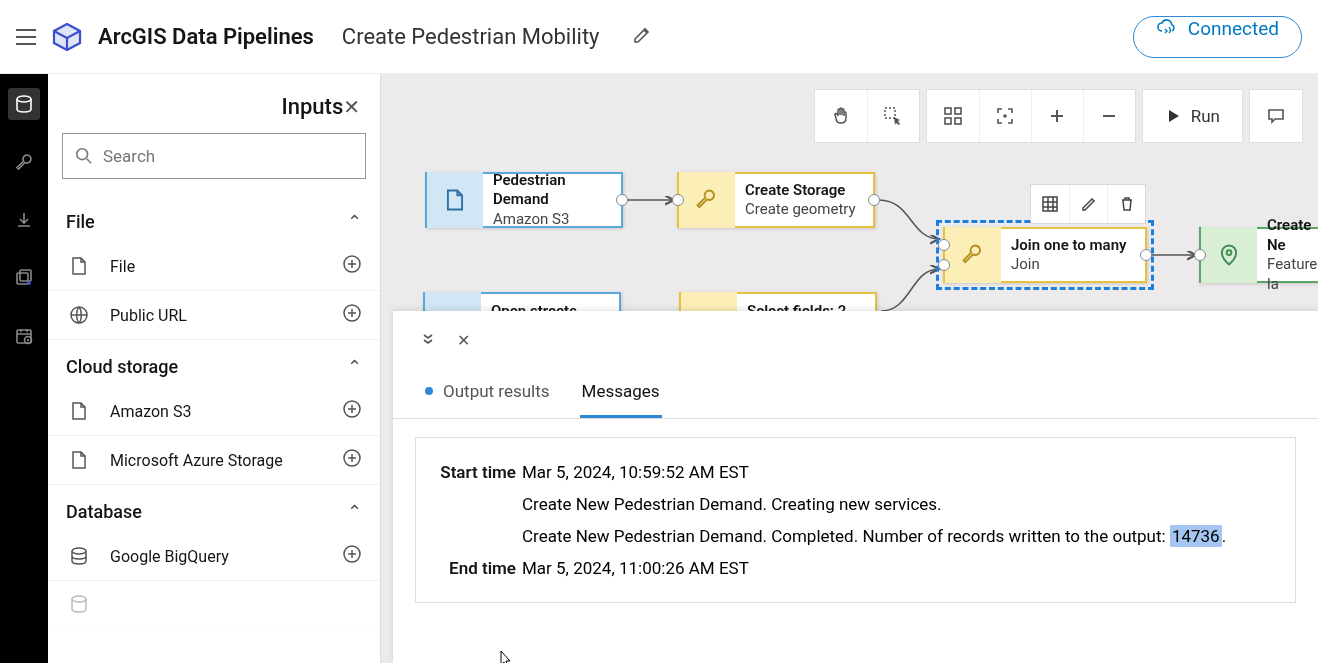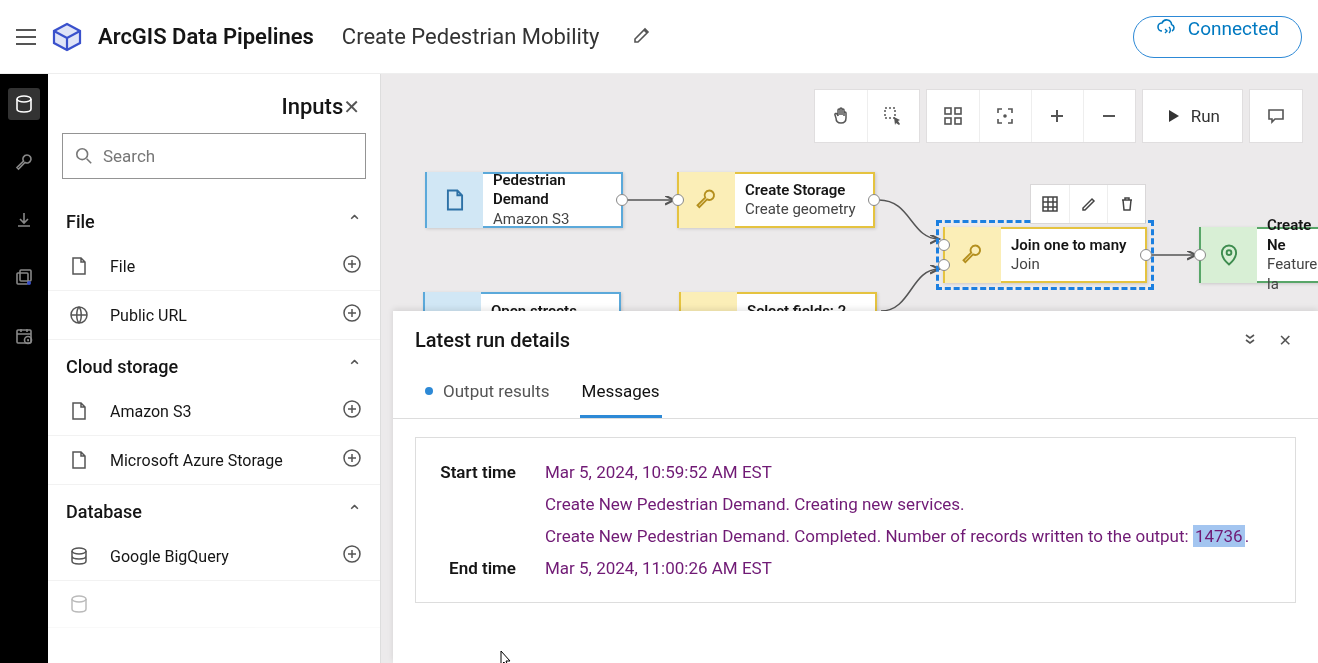--- a/index.html
+++ b/index.html
@@ -79,21 +79,21 @@
   .run-head h3{ font-size:20px; font-weight:500; flex:1;}
   .run-head .icn { cursor:pointer; color:#555; padding:4px;}
   .run-tabs { display:flex; gap:28px; padding:0 30px; border-bottom:1px solid #ddd;}
   .run-tab { display:flex; align-items:center; gap:10px; padding:12px 2px 14px; font-size:17px; color:#555; cursor:pointer; border-bottom:3px solid transparent; position:relative;}
   .run-tab .dot { width:8px; height:8px; background:#2D89D6; border-radius:50%;}
   .run-tab.active { color:#111; border-bottom-color:#2D89D6;}
   .run-body { flex:1; padding:18px 22px; overflow:auto;}
   .msg-box { border:1px solid #ddd; padding:18px 22px;}
   .msg-row { display:flex; gap:6px; padding:6px 0; font-size:17px;}
   .msg-label { font-weight:600; width:78px; text-align:right; flex-shrink:0;}
-  .msg-text { color:#701a75;margin-left:23px; }
+  .msg-text { color:#000000; }
   .hl { background:#A3C5F0; padding:1px 2px;}
   
   
   .fake-cursor { position:absolute; left:102px; top:338px; pointer-events:none; font-size:15px;}
 </style>
 </head>
 <body>
 
 <div class="topbar">
   <div class="hamburger">
@@ -416,21 +416,20 @@
       <div class="tool-btn">
           <svg width="20" height="20" viewBox="0 0 20 20" fill="none" stroke="#555" stroke-width="1.6">
             <path d="M3 4h14v9H9l-3 3v-3H3z"></path>
           </svg>
         </div>
     </div>
   </div>
 
   <div class="run-panel">
     <div class="run-head">
-      <h3>Latest run details</h3>
       <div class="icn"><svg width="18" height="18" viewBox="0 0 18 18" fill="none" stroke="#555" stroke-width="1.6">
             <path d="M5 6l4 3 4-3M5 11l4 3 4-3"></path>
           </svg></div>
       <div class="icn">✕</div>
     </div>
     <div class="run-tabs">
       <div class="run-tab">
         <span class="dot"></span>
         <span>Output results</span>
       </div>

